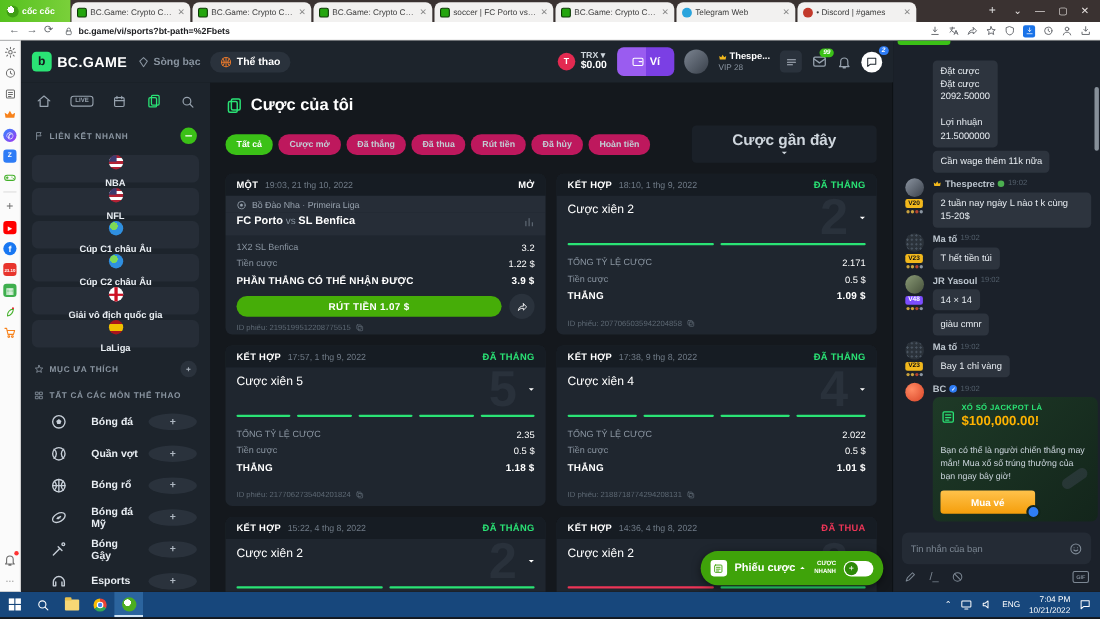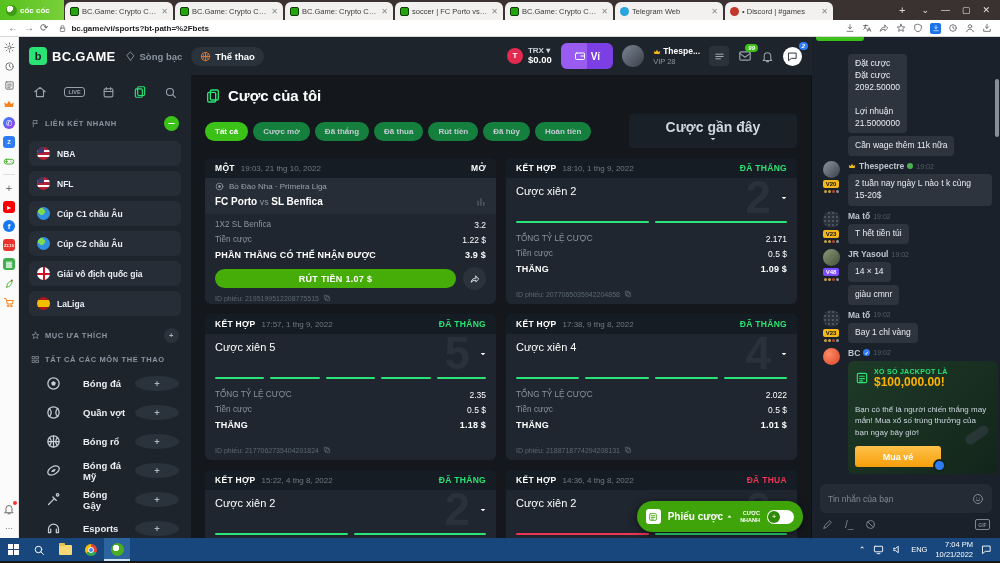--- a/index.html
+++ b/index.html
@@ -72,40 +72,40 @@
   .sidebar{width:172px;background:#1d242c;flex:none;padding:8px 10px;overflow:hidden;}
   .iconrow{display:flex;align-items:center;justify-content:space-between;padding:2px 4px 10px;}
   .iconrow .ic{color:#97a2ae;}
   .iconrow .ic.on{color:#2ae375;}
   .livepill{border:1px solid #97a2ae;border-radius:3px;color:#97a2ae;font-size:5.5px;font-weight:800;padding:1px 3px;}
   .sechead{display:flex;align-items:center;gap:5px;color:#8a95a1;font-size:7.5px;font-weight:bold;letter-spacing:.6px;padding:7px 2px 5px;}
   .sechead .sp{flex:1;}
   .roundbtn{width:15px;height:15px;border-radius:50%;display:flex;align-items:center;justify-content:center;color:#fff;}
   .roundbtn.green{background:#3bc117;}
   .roundbtn.dark{background:#2a323c;color:#aeb7c1;}
-  .qlink{display:flex;align-items:center;gap:7px;background:#262d37;border-radius:6px;height:25px;padding:0 8px;margin:5px 0;}
+  .qlink{display:flex;align-items:center;gap:7px;background:#262d37;border-radius:6px;height:25px;padding:0 8px;margin:5px 0;flex-direction:column;}
   .qlink .flag{width:13px;height:13px;border-radius:50%;flex:none;}
   .flag.us{background:linear-gradient(#b22234 0 20%,#fff 20% 40%,#b22234 40% 60%,#fff 60% 80%,#b22234 80%);position:relative;overflow:hidden;}
   .flag.us::after{content:"";position:absolute;left:0;top:0;width:7px;height:6px;background:#3c3b6e;}
   .flag.globe{background:radial-gradient(circle at 35% 35%,#7ed957 0 28%,#2f8fe0 30%);}
   .flag.england{background:#fff;position:relative;}
   .flag.england::before{content:"";position:absolute;left:5.5px;top:0;width:2.5px;height:13px;background:#ce1124;}
   .flag.england::after{content:"";position:absolute;top:5.5px;left:0;height:2.5px;width:13px;background:#ce1124;}
   .flag.spain{background:linear-gradient(#aa151b 0 25%,#f1bf00 25% 75%,#aa151b 75%);}
   .qlink span{color:#e9eef3;font-size:8.5px;font-weight:bold;}
   .sport{display:flex;align-items:center;gap:8px;height:29px;padding:0 2px;}
   .sport .ic{color:#c7cfd8;}
   .sport span{color:#e9eef3;font-size:9.5px;font-weight:bold;flex:1;}
 
   
   .main{flex:1;min-width:0;position:relative;padding:10px 14px;overflow:hidden;border-right:1px solid #0d1116;}
   .mtitle{display:flex;align-items:center;gap:7px;color:#fff;font-size:15px;font-weight:bold;padding:2px 0 10px;}
   .mtitle .ic{color:#2ae375;}
   .filterrow{display:flex;align-items:center;gap:5px;}
-  .pill{background:#15803d;color:#c3cbd3;font-size:8px;font-weight:bold;border:none;border-radius:11px;padding:5px 10px;}
+  .pill{background:#be185d;color:#c3cbd3;font-size:8px;font-weight:bold;border:none;border-radius:11px;padding:5px 10px;}
   .pill.active{background:#3bc117;color:#fff;}
   .sortbox{margin-left:auto;width:168px;background:#1a2028;border-radius:4px;display:flex;align-items:center;justify-content:space-between;padding:5px 9px;color:#cfd6dd;font-size:14px;font-weight:bold;flex-direction:column;}
   .grid{display:grid;grid-template-columns:1fr 1fr;gap:10px;margin-top:10px;}
   .card{background:#1f262f;border-radius:6px;overflow:hidden;height:146px;display:flex;flex-direction:column;}
   .card-head{background:#161c23;display:flex;align-items:center;padding:5px 10px;flex:none;}
   .ctype{color:#fff;font-size:8.5px;font-weight:800;letter-spacing:.3px;}
   .ctime{color:#6f7a86;font-size:8px;margin-left:6px;flex:1;}
   .cstatus{font-size:8.5px;font-weight:800;letter-spacing:.3px;}
   .cstatus.open{color:#fff;}
   .cstatus.won{color:#2ae375;}

